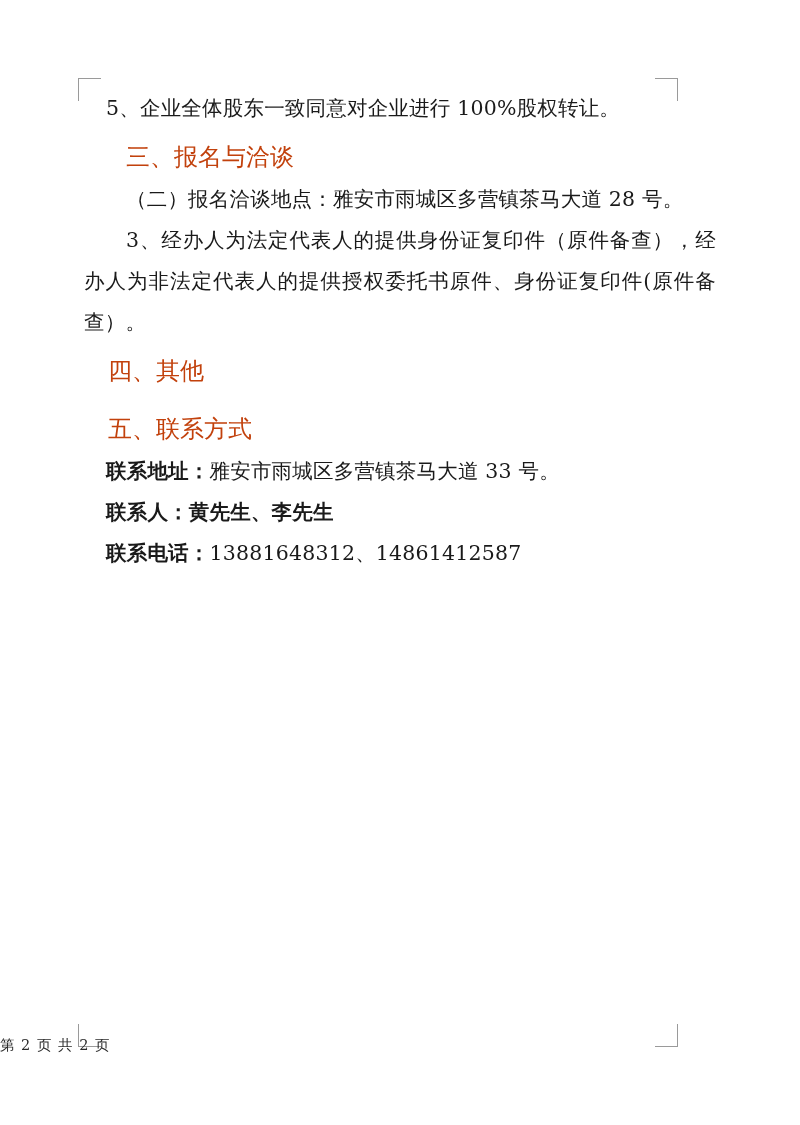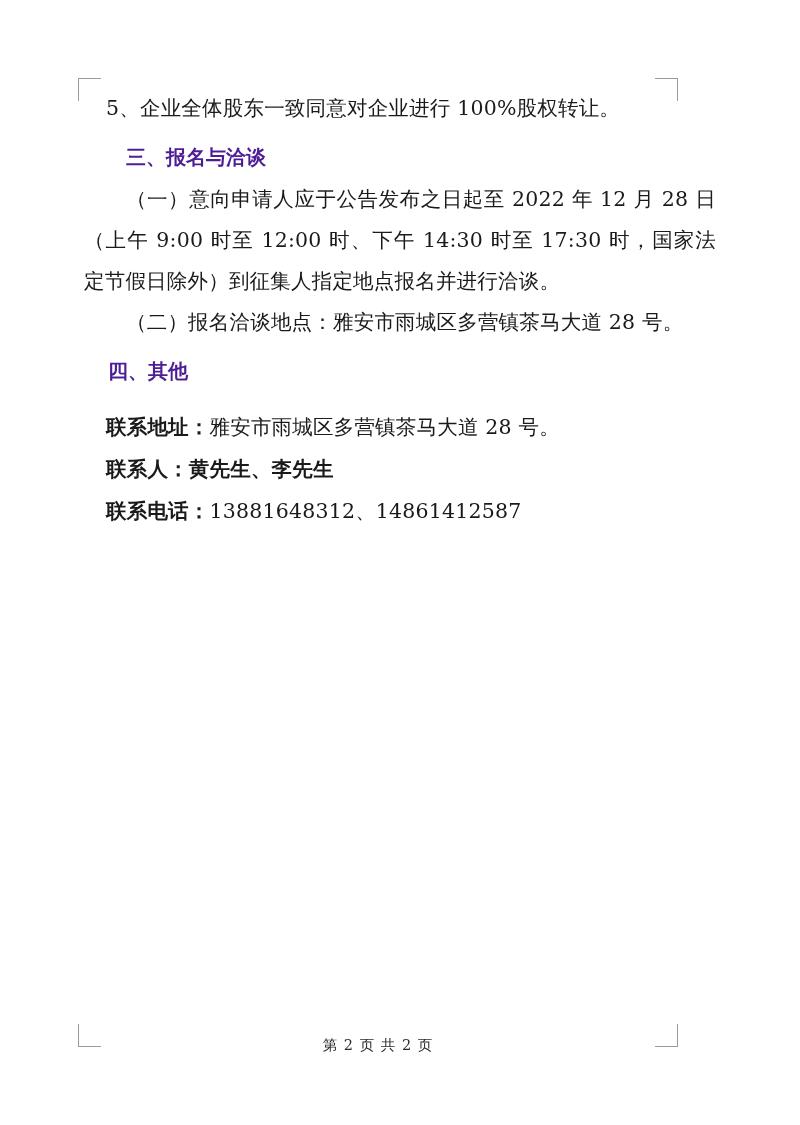--- a/index.html
+++ b/index.html
@@ -41,41 +41,41 @@
     line-height: 41px;
     margin: 0;
     text-align: justify;
     text-justify: inter-ideograph;
     letter-spacing: 0.2px;
     font-family: "DejaVu Serif", "Liberation Serif", serif;
   }
   .para.ind2 { text-indent: 42px; }
   .para.ind-small { text-indent: 22px; }
   .heading {
-    font-size: 20px;
+    font-size: 24px;
     line-height: 44px;
     margin: 0;
-    font-weight: bold;
+    font-weight: normal;
     text-indent: 42px;
-    color: #4c1d95;
+    color: #c2410c;
     font-family: "DejaVu Sans", "Liberation Sans", sans-serif;
   }
   .heading.ind-small { text-indent: 24px; }
   .bold {
     font-weight: bold;
-    font-family: Liberation Mono, monospace;
+    font-family: Liberation Serif, serif;
   }
   .spacer-sm { height: 6px; }
   .spacer-md { height: 14px; }
   .footer {
     position: absolute;
     left: 0;
     right: 0;
     bottom: 70px;
-    text-align: center;
+    text-align: left;
     font-size: 14.5px;
     color: #2a2a2a;
     letter-spacing: 1px;
     font-family: "DejaVu Serif", "Liberation Serif", serif;
   }
 </style>
 </head>
 <body>
 
 <div class="page">
@@ -85,29 +85,30 @@
   <div class="crop bl"></div>
   <div class="crop br"></div>
 
   <div class="content">
 
     <p class="para ind-small">5、企业全体股东一致同意对企业进行 100%股权转让。</p>
 
     <div class="spacer-sm"></div>
     <p class="heading">三、报名与洽谈</p>
 
-    <p class="para ind2">（一）意向申请人应于公告发布之日起至 2022 年 12 月 28 日（上午 9:00 时至 12:00 时、下午 14:30 时至 17:30 时，国家法定节假日除外）到征集人指定地点报名并进行洽谈。</p>
     <p class="para ind2">（二）报名洽谈地点：雅安市雨城区多营镇茶马大道 28 号。</p>
+    <p class="para ind2">3、经办人为法定代表人的提供身份证复印件（原件备查），经办人为非法定代表人的提供授权委托书原件、身份证复印件(原件备查）。</p>
 
     <div class="spacer-sm"></div>
     <p class="heading ind-small">四、其他</p>
 
     <div class="spacer-md"></div>
+    <p class="heading ind-small">五、联系方式</p>
 
-    <p class="para ind-small"><span class="bold">联系地址：</span><span>雅安市雨城区多营镇茶马大道 28 号。</span></p>
+    <p class="para ind-small"><span class="bold">联系地址：</span><span>雅安市雨城区多营镇茶马大道 33 号。</span></p>
     <p class="para ind-small"><span class="bold">联系人：</span><span class="bold">黄先生、李先生</span></p>
     <p class="para ind-small"><span class="bold">联系电话：</span><span>13881648312、14861412587</span></p>
 
   </div>
 
   <div class="footer">第 2 页 共 2 页</div>
 
 </div>
 
 </body></html>

